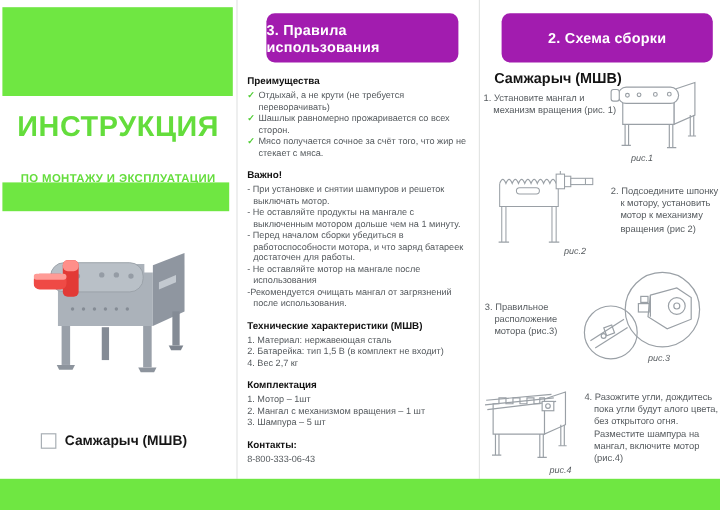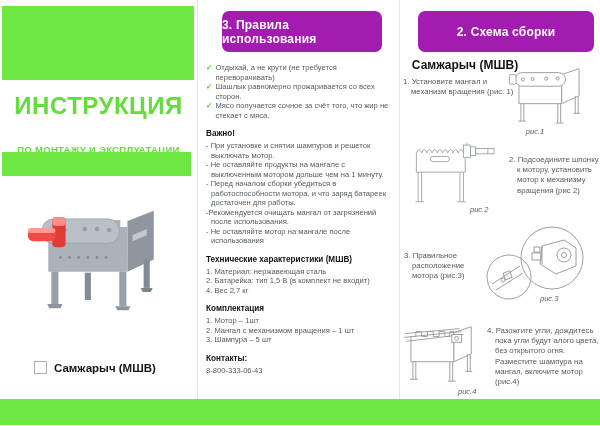--- a/index.html
+++ b/index.html
@@ -110,41 +110,42 @@
     <span class="checkbox"></span>
     <span class="product-label">Самжарыч (МШВ)</span>
   </div>
 
   <div class="pill mid">
     <span>3. Правила использования</span>
   </div>
 
   <div class="mid-content">
     <section>
+      <div class="sec-title">Преимущества</div>
       <div class="adv-item">
         <span class="check">✓</span>
         <span>Отдыхай, а не крути (не требуется переворачивать)</span>
       </div>
       <div class="adv-item">
         <span class="check">✓</span>
         <span>Шашлык равномерно прожаривается со всех сторон.</span>
       </div>
       <div class="adv-item">
         <span class="check">✓</span>
         <span>Мясо получается сочное за счёт того, что жир не стекает с мяса.</span>
       </div>
     </section>
 
     <section>
       <div class="sec-title">Важно!</div>
       <div class="hang">- При установке и снятии шампуров и решеток выключать мотор.</div>
       <div class="hang">- Не оставляйте продукты на мангале с выключенным мотором дольше чем на 1 минуту.</div>
       <div class="hang">- Перед началом сборки убедиться в работоспособности мотора, и что заряд батареек достаточен для работы.</div>
+      <div class="hang">- Не оставляйте мотор на мангале после использования</div>
       <div class="hang">-Рекомендуется очищать мангал от загрязнений после использования.</div>
-      <div class="hang">- Не оставляйте мотор на мангале после использования</div>
     </section>
 
     <section>
       <div class="sec-title">Технические характеристики (МШВ)</div>
       <div>1. Материал: нержавеющая сталь</div>
       <div>2. Батарейка: тип 1,5 В (в комплект не входит)</div>
       <div>4. Вес 2,7 кг</div>
     </section>
 
     <section>

